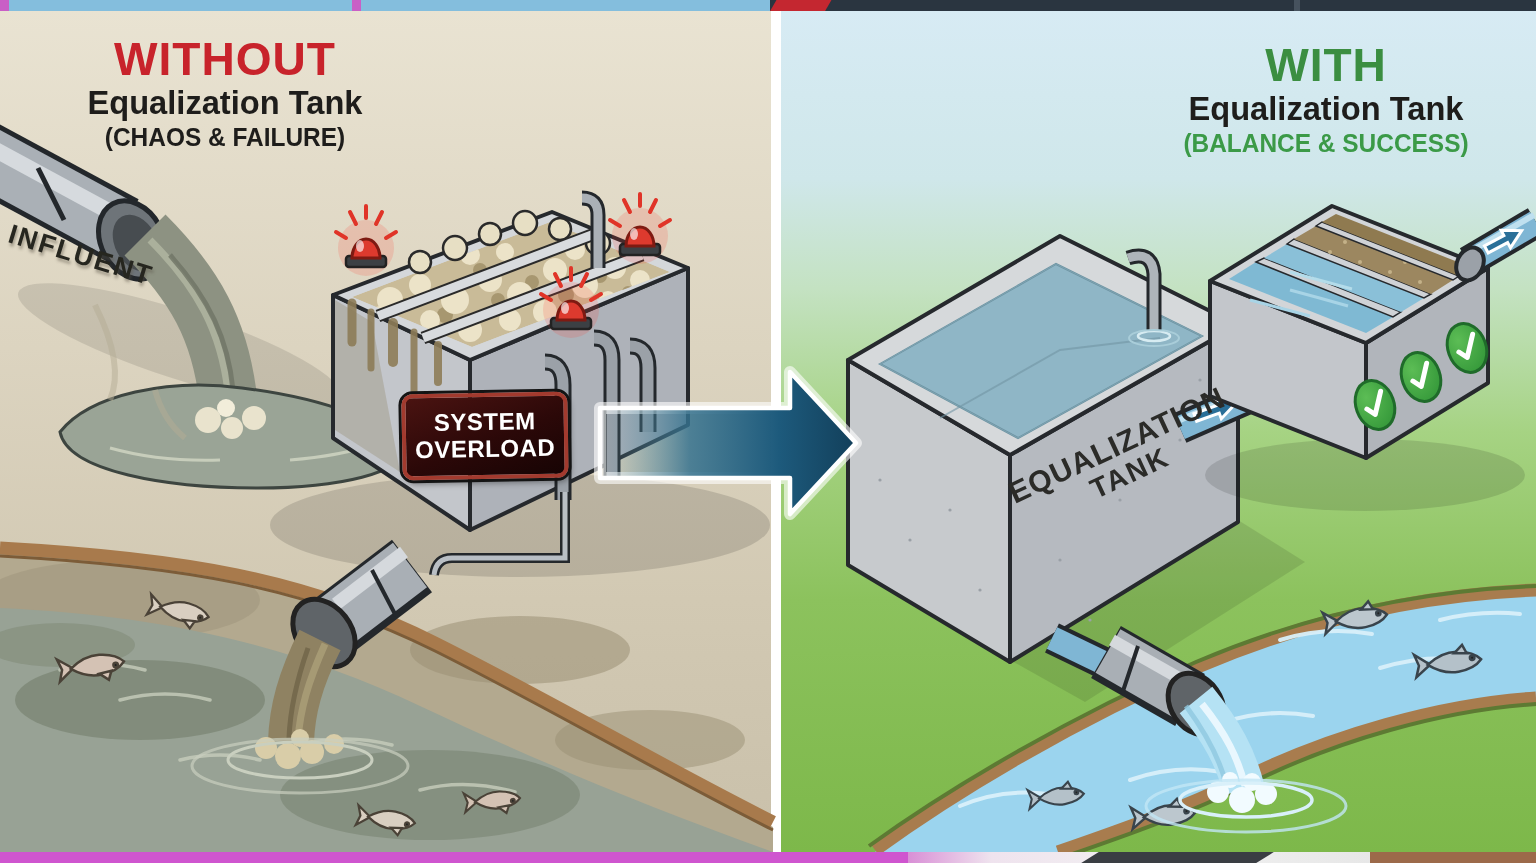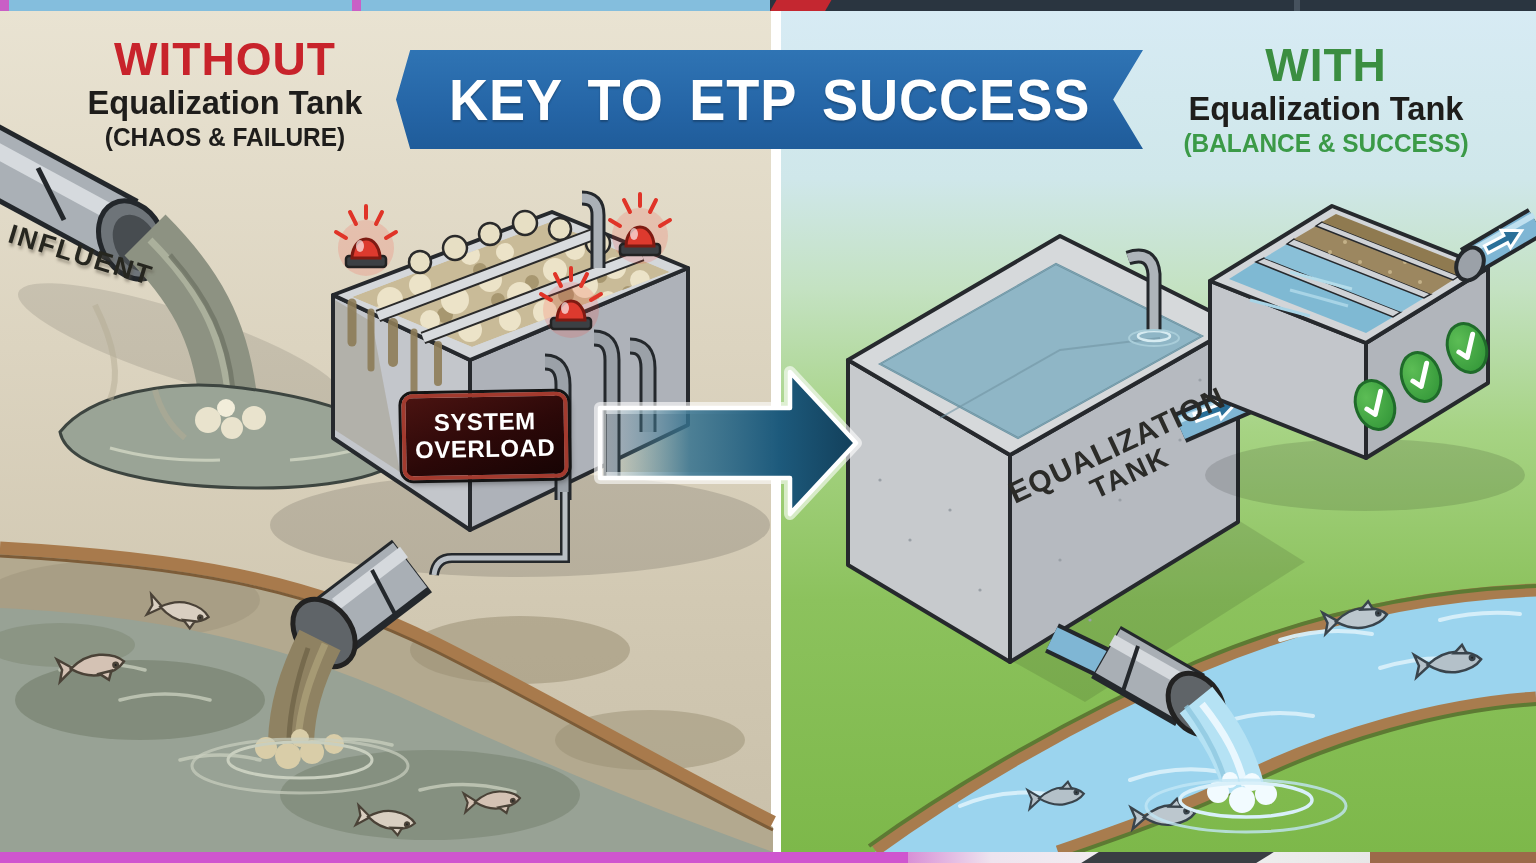--- a/index.html
+++ b/index.html
@@ -420,23 +420,20 @@
       <polygon points="600,408 790,408 790,372 856,443 790,514 790,478 600,478" fill="url(#arrowGrad)" stroke="#ffffff" stroke-width="4.5" stroke-linejoin="round"></polygon>
     </g>
   </svg>
 
   <div class="abs hdr" id="hdr-left">
     <div class="hdr-big">WITHOUT</div>
     <div class="hdr-mid">Equalization Tank</div>
     <div class="hdr-small">(CHAOS &amp; FAILURE)</div>
   </div>
 
-  <div class="abs" id="banner">
-    <div id="banner-title">KEY TO ETP SUCCESS</div>
-  </div>
 
   <div class="abs hdr" id="hdr-right">
     <div class="hdr-big">WITH</div>
     <div class="hdr-mid">Equalization Tank</div>
     <div class="hdr-small">(BALANCE &amp; SUCCESS)</div>
   </div>
 
   <div class="abs" id="influent-label">INFLUENT</div>
 
   <div class="abs" id="overload-badge">

